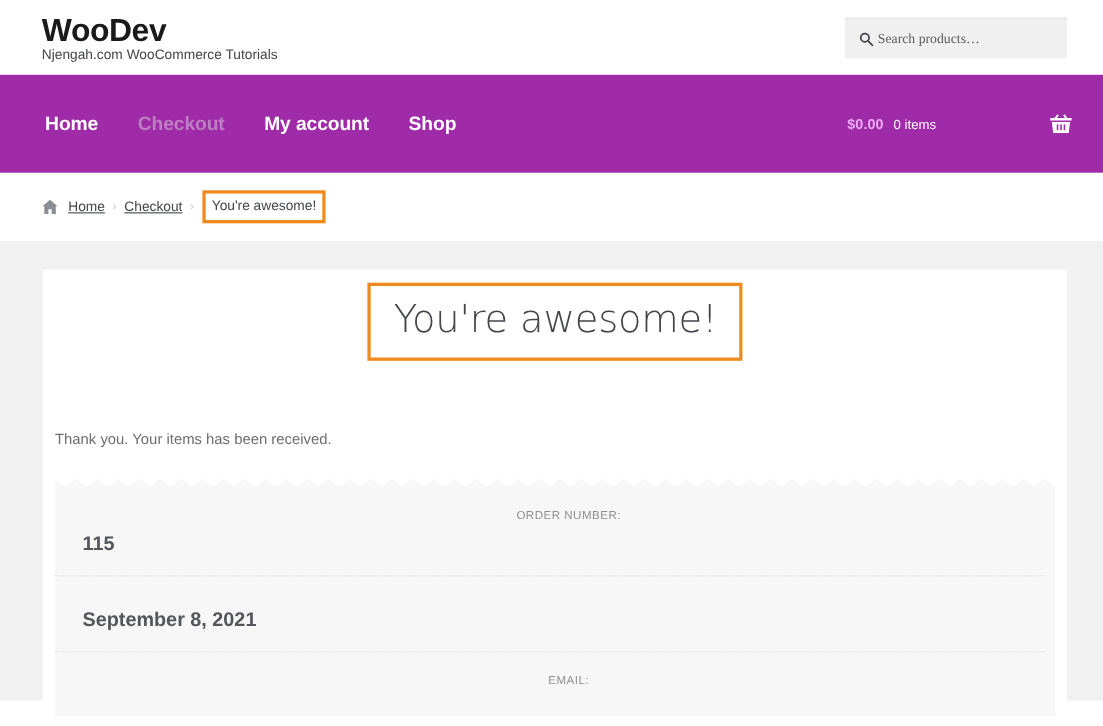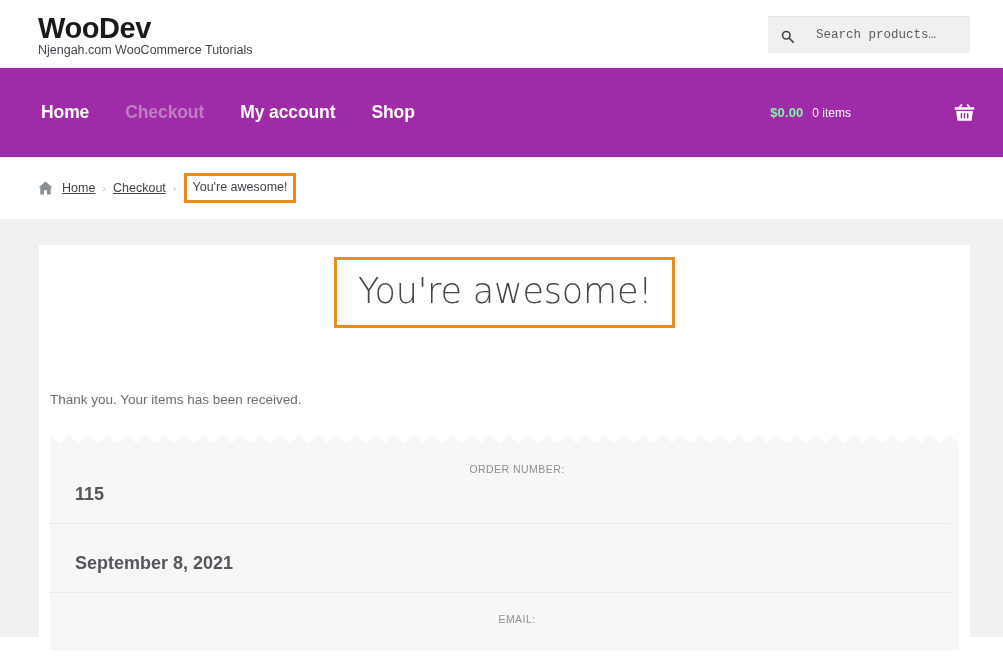--- a/index.html
+++ b/index.html
@@ -43,24 +43,24 @@
   .search-icon {
     margin-left: 13px;
     width: 13px; height: 13px;
     flex: 0 0 auto;
     color: #43454b;
   }
   .search-input {
     flex: 1 1 auto;
     border: 0; outline: 0;
     background: transparent;
-    font-family: Liberation Mono, monospace;
+    font-family: Liberation Serif, serif;
     font-size: 12.5px;
     color: #0f766e;
-    margin-left: 22px;
+    margin-left: 4px;
     padding: 0;
   }
   .search-input::placeholder { color: #5c5c5c; opacity: 1; }
 
   
   .main-nav {
     position: relative;
     height: 89px;
     background: #a02ba8;
     display: flex; align-items: center;
@@ -78,21 +78,21 @@
     font-weight: bold;
     letter-spacing: -0.1px;
   }
   .nav-link.dim { color: #bd7ec2; }
   .cart-area {
     position: absolute;
     right: 28px; top: 0; bottom: 0;
     display: flex; align-items: center;
   }
   .cart-amount {
-    color: #86efac;
+    color: #f0abfc;
     font-size: 13px;
     font-weight: bold;
     letter-spacing: 0.1px;
   }
   .cart-count {
     color: #ffffff;
     font-size: 12px;
     margin-left: 9px;
   }
   .basket-icon {

